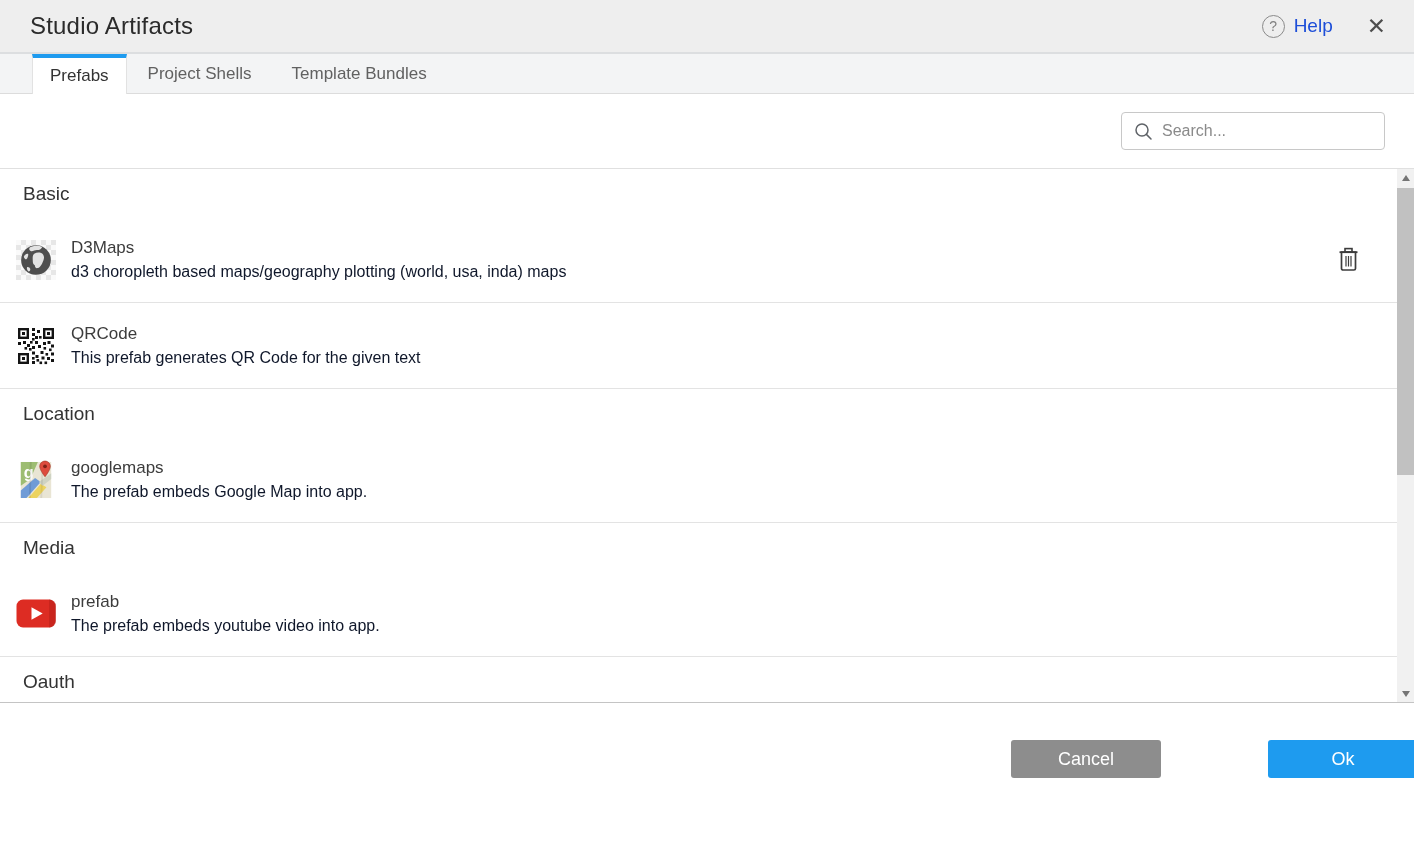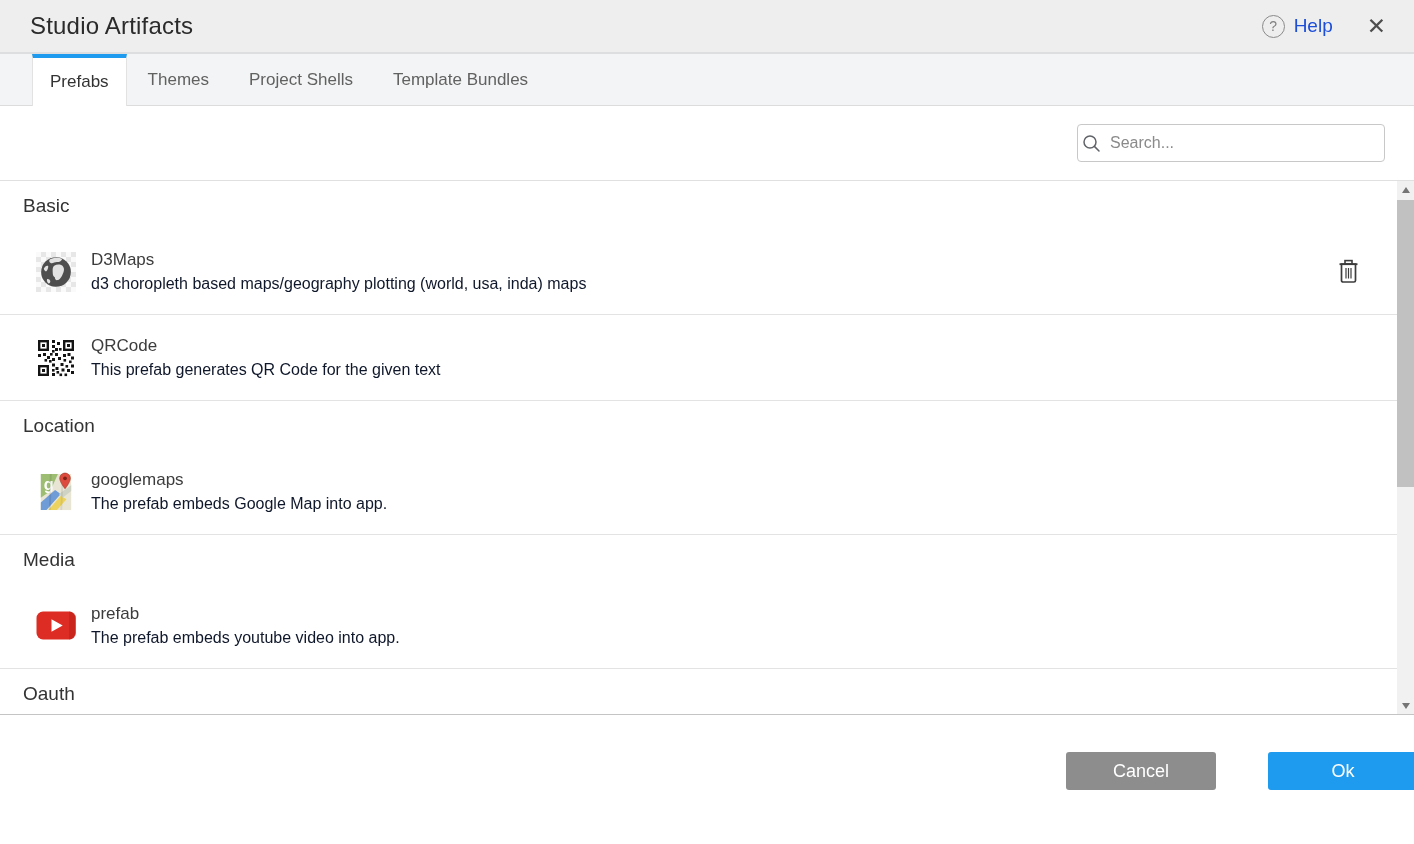--- a/index.html
+++ b/index.html
@@ -22,59 +22,59 @@
   .help-circle {
     width:23px; height:23px; border:1.5px solid #8a8a8a; border-radius:50%;
     display:flex; align-items:center; justify-content:center;
     font-size:14px; color:#808080; margin-right:9px;
   }
   .help-label { font-size:19px; color:#1d4ed8; }
   .close-x { margin-left:34px; font-size:23px; color:#4d4d4d; cursor:pointer; line-height:1; }
 
   
   .tabbar {
-    height:52px; background:#f3f4f5; border-bottom:1px solid #dcdcdc;
+    height:40px; background:#f3f4f5; border-bottom:1px solid #dcdcdc;
     display:flex; align-items:stretch; padding-left:32px; position:relative;
   }
   .tab {
     display:flex; align-items:center; padding:0 19px;
     font-size:17px; color:#616161; cursor:pointer; position:relative;
   }
   .tab.active {
     background:#fff; color:#333;
     border-top:4px solid #1e9bef;
     border-left:1px solid #e2e2e2; border-right:1px solid #e2e2e2;
     margin-bottom:-1px; z-index:2; padding:0 17px;
   }
   .tab + .tab { margin-left:2px; }
 
   
   .search-row { height:74px; position:relative; background:#fff; }
   .search-box {
-    position:absolute; right:29px; top:18px; width:308px; height:38px;
+    position:absolute; right:29px; top:18px; width:264px; height:38px;
     border:1px solid #c8c8c8; border-radius:4px; background:#fff;
-    display:flex; align-items:center; padding:0 4px;
+    display:flex; align-items:center; padding:0 12px;
   }
   .search-box svg { flex:0 0 auto; margin-right:9px; }
   .search-box input {
     border:none; outline:none; flex:1; font-size:16px; color:#444;
     font-family:inherit; background:transparent;
   }
   .search-box input::placeholder { color:#8a8a8a; }
 
   
   .list-viewport {
     position:relative; height:535px;
     border-top:1px solid #e0e0e0; border-bottom:1px solid #c4c4c4;
     overflow:hidden; background:#fff;
   }
   .list-content { padding-right:17px; }
   .section-header { padding:14px 4px 12px 23px; font-size:19px; color:#333; }
   .prefab-item {
-    height:86px; display:flex; align-items:center; padding-left:36px;
+    height:86px; display:flex; align-items:center; padding-left:16px;
     border-bottom:1px solid #e3e3e3; cursor:pointer; background:#fff;
   }
   .item-icon {
     width:40px; height:40px; flex:0 0 auto; margin-right:15px;
     display:flex; align-items:center; justify-content:center;
   }
   .checker-bg {
     background-color:#fafafa;
     background-image:
       linear-gradient(45deg,#e7e7e7 25%,transparent 25%,transparent 75%,#e7e7e7 75%),
@@ -107,42 +107,41 @@
     background:#c1c1c1; cursor:pointer;
   }
 
   
   .dlg-footer { position:relative; height:106px; background:#fff; }
   .btn {
     position:absolute; top:37px; width:150px; height:38px;
     border:none; border-radius:3px; font-size:18px; color:#fff;
     font-family:inherit; cursor:pointer;
   }
-  .btn-cancel { left:1066px; background:#8d8d8d; }
+  .btn-cancel { left:1011px; background:#8d8d8d; }
   .btn-ok { left:1268px; background:#1e9bef; }
 </style>
 </head>
 <body>
 
 <div class="dialog">
 
   <header class="dlg-header">
     <h1 class="dlg-title">Studio Artifacts</h1>
     <div class="header-right">
       <div class="help-wrap">
         <span class="help-circle">?</span>
         <span class="help-label">Help</span>
       </div>
       <span class="close-x">✕</span>
     </div>
   </header>
 
   <nav class="tabbar">
     <div class="tab active">Prefabs</div>
-    <div class="tab">Themes</div>
     <div class="tab">Project Shells</div>
     <div class="tab">Template Bundles</div>
   </nav>
 
   <div class="search-row">
     <div class="search-box">
       <svg width="19" height="19" viewBox="0 0 19 19">
         <circle cx="8" cy="8" r="6" fill="none" stroke="#5f6368" stroke-width="1.5"></circle>
         <line x1="12.4" y1="12.4" x2="17" y2="17" stroke="#5f6368" stroke-width="1.5" stroke-linecap="round"></line>
       </svg>

